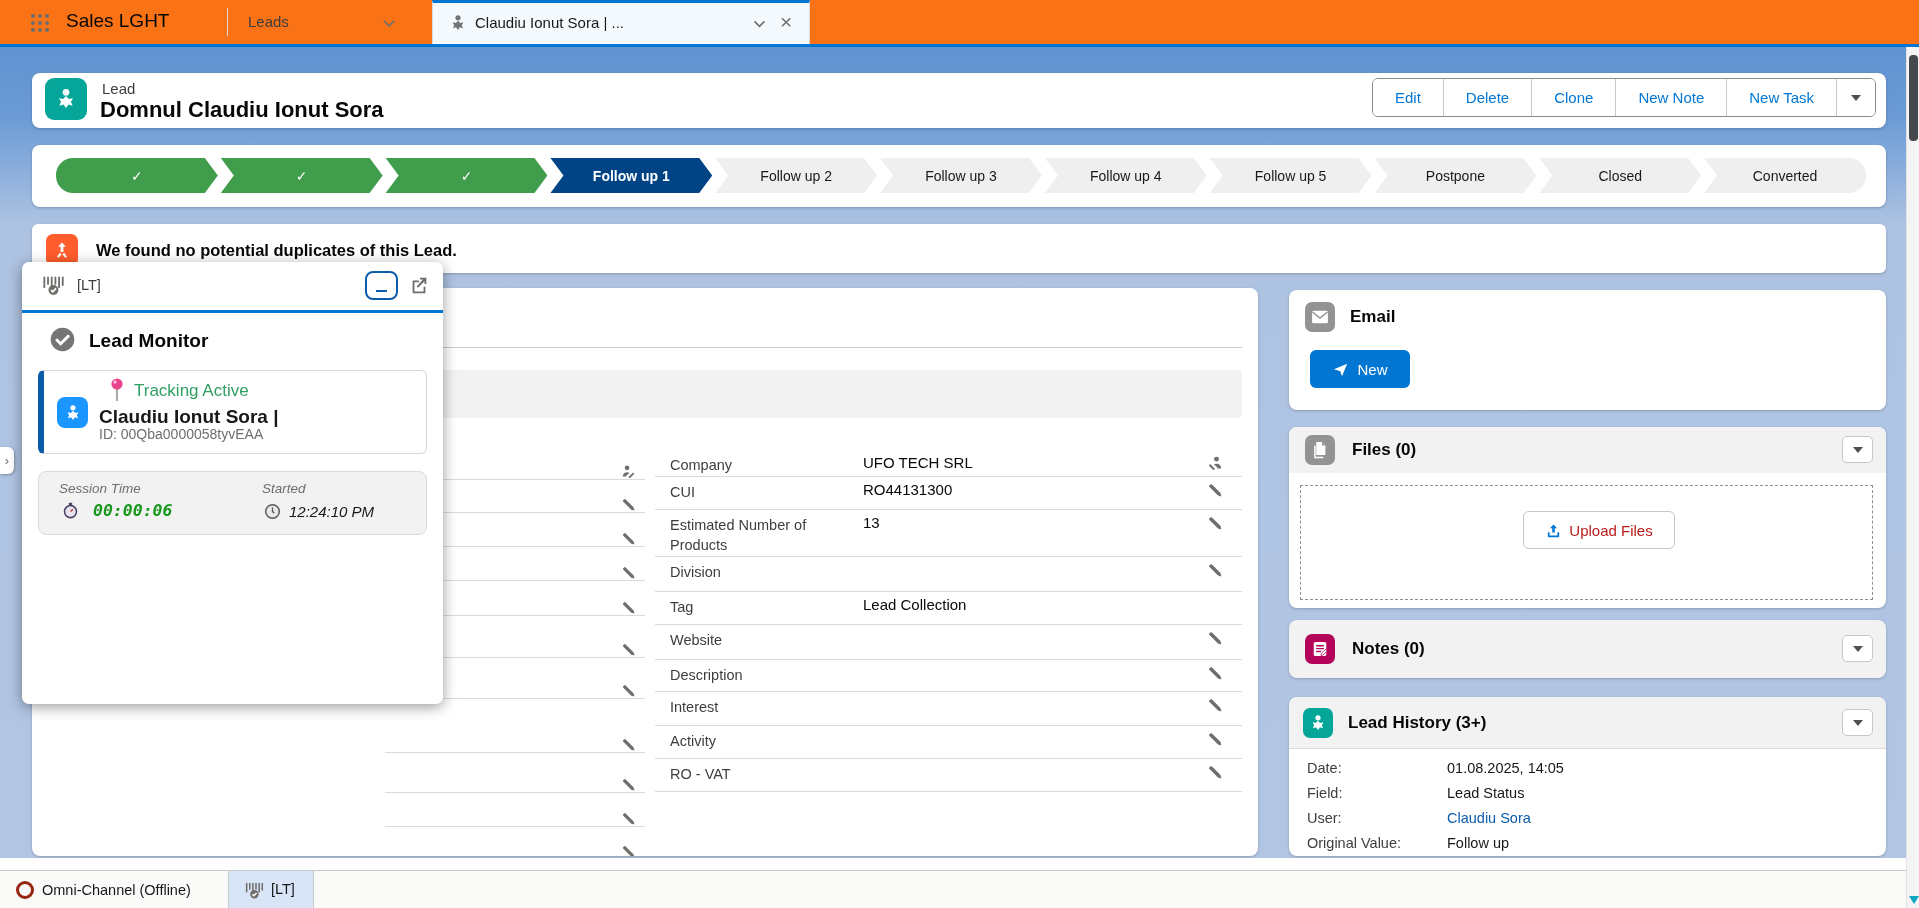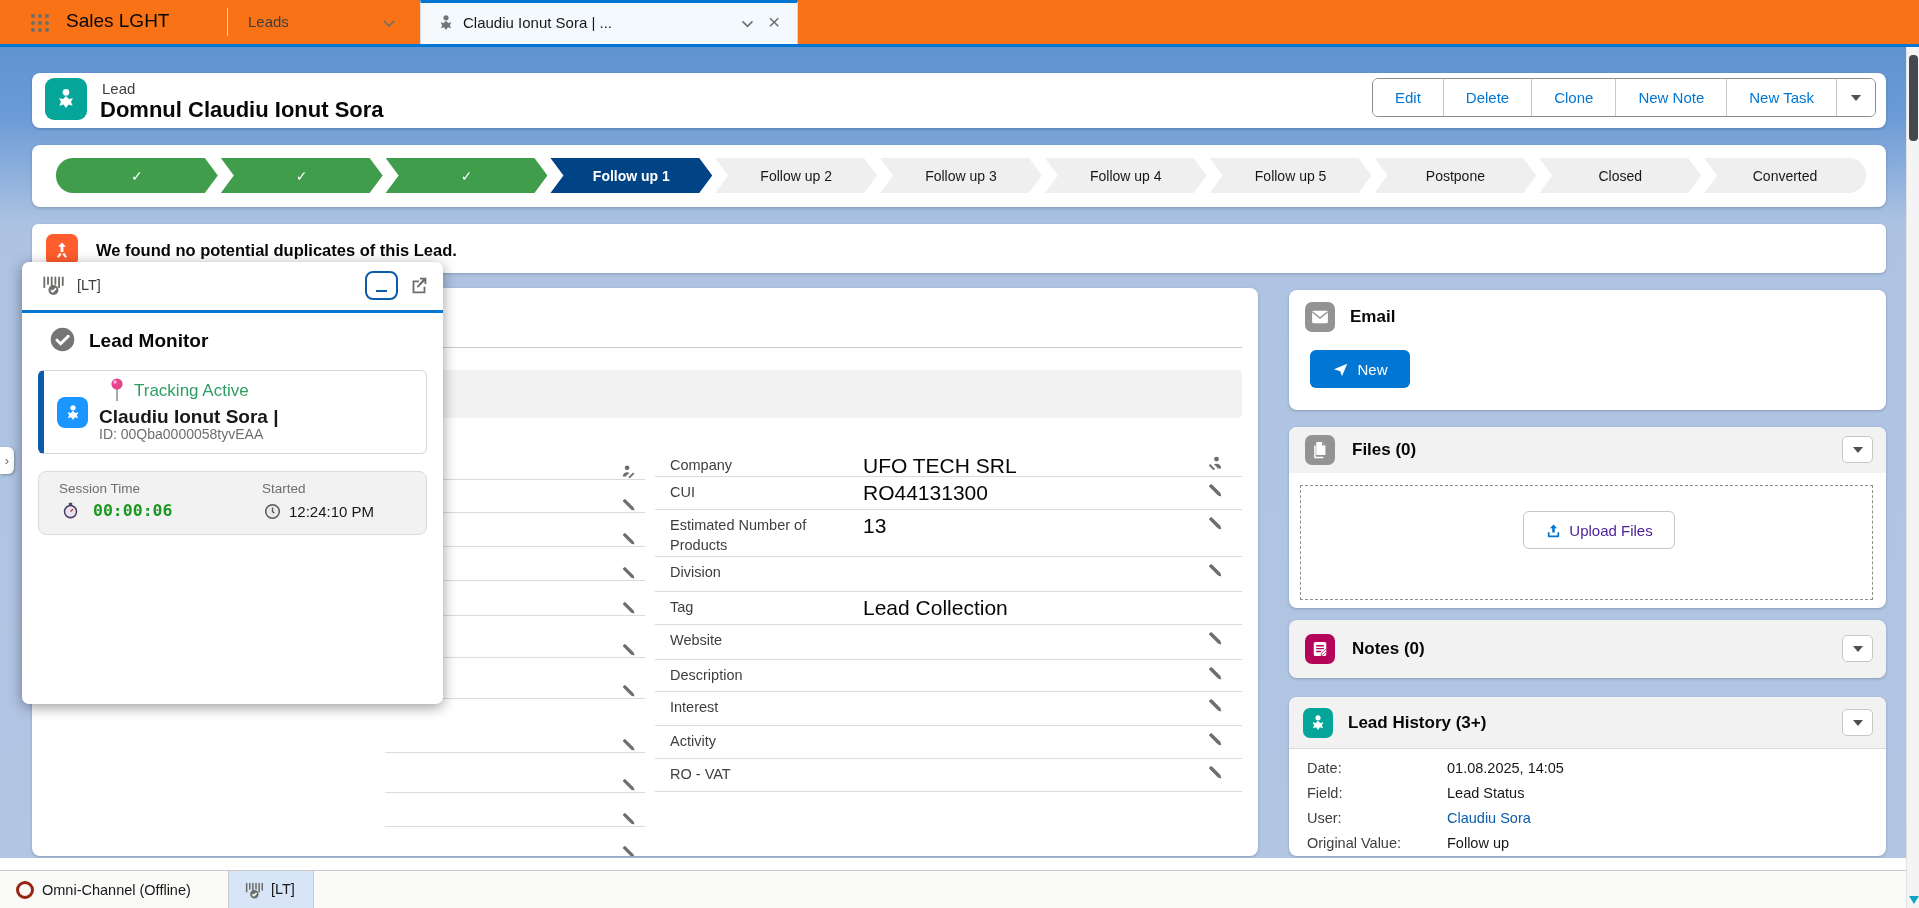--- a/index.html
+++ b/index.html
@@ -5,21 +5,21 @@
   html,body{margin:0;padding:0;background:#fff;}
   #stage{position:relative;width:1919px;height:908px;overflow:hidden;
          font-family:"Liberation Sans",sans-serif;color:#181818;background:#fff;}
   
   .topbar{position:absolute;left:0;top:0;width:1919px;height:44px;background:#f97316;border-bottom:3px solid #0176d3;z-index:40;}
   .waffle{position:absolute;left:28px;top:11px;width:24px;height:24px;cursor:pointer;}
   .appname{position:absolute;left:66px;top:10px;font-size:19px;color:#080707;}
   .navdivider{position:absolute;left:227px;top:8px;width:1px;height:28px;background:#d9d9d9;}
   .navtab-label{position:absolute;left:248px;top:13px;font-size:15px;color:#3e3e3c;}
   .navtab-chev{position:absolute;left:380px;top:14px;width:18px;height:18px;}
-  .rectab{position:absolute;left:420px;top:0;width:378px;height:44px;background:#f4f9fe;border-left:1px solid #d9d9d9;border-right:1px solid #d9d9d9;box-sizing:border-box;border-top:3px solid #0176d3;}
+  .rectab{position:absolute;left:432px;top:0;width:378px;height:44px;background:#f4f9fe;border-left:1px solid #d9d9d9;border-right:1px solid #d9d9d9;box-sizing:border-box;border-top:3px solid #0176d3;}
   .rectab .ticon{position:absolute;left:15px;top:10px;width:20px;height:20px;color:#747474;}
   .rectab .tlabel{position:absolute;left:42px;top:11px;font-size:15px;color:#181818;width:250px;white-space:nowrap;overflow:hidden;}
   .rectab .tchev{position:absolute;left:318px;top:12px;width:17px;height:17px;}
   .rectab .tclose{position:absolute;left:347px;top:7px;font-size:21px;color:#706e6b;cursor:pointer;}
   
   .contentbg{position:absolute;left:0;top:47px;width:1919px;height:811px;
     background:linear-gradient(180deg,#5f93d0 0px,#6b9bd6 70px,#aec3e2 180px,#b2c6e4 100%);}
   
   .card{position:absolute;background:#fff;border-radius:8px;box-shadow:0 1px 3px rgba(0,0,0,.22);}
   
@@ -45,29 +45,29 @@
   
   #main-card{left:32px;top:288px;width:1226px;height:568px;overflow:hidden;}
   .tabline{position:absolute;left:16px;top:59px;width:1194px;border-bottom:1px solid #c9c9c9;}
   .sectionband{position:absolute;left:16px;top:82px;width:1194px;height:48px;background:#f3f2f2;border-radius:4px;}
   #left-rows{position:absolute;left:353px;top:162px;width:260px;height:420px;}
   .lrow-icon{position:absolute;right:8px;width:17px;height:17px;color:#706e6b;cursor:pointer;}
   .lrow-div{position:absolute;left:0;width:100%;border-bottom:1px solid #dddbda;}
   #field-rows{position:absolute;left:623px;top:162px;width:587px;height:345px;}
   .frow{position:absolute;left:0;width:100%;border-bottom:1px solid #dddbda;box-sizing:border-box;}
   .flabel{position:absolute;left:15px;top:5px;width:155px;font-size:14.5px;color:#3e3e3c;line-height:20px;}
-  .fvalue{position:absolute;left:208px;top:4px;font-size:21px;color:#080707;}
+  .fvalue{position:absolute;left:208px;top:4px;font-size:15px;color:#080707;}
   .fedit{position:absolute;right:18px;top:4px;width:18px;height:18px;color:#706e6b;cursor:pointer;transform:scaleX(-1);}
   
   .side-title{font-size:17px;font-weight:bold;color:#080707;position:absolute;}
   .tile{position:absolute;width:30px;height:30px;border-radius:7px;display:grid;place-items:center;color:#fff;}
   .ddbtn{position:absolute;width:31px;height:27px;border:1px solid #c9c7c5;border-radius:5px;background:#fff;display:grid;place-items:center;cursor:pointer;}
   .btn-brand{position:absolute;background:#0176d3;color:#fff;border:none;border-radius:6px;font-family:inherit;font-size:15px;cursor:pointer;display:flex;align-items:center;gap:8px;justify-content:center;}
   .dashed{position:absolute;left:11px;top:58px;width:573px;height:115px;border:1px dashed #8f8f8f;background:#fff;box-sizing:border-box;}
-  .btn-upload{position:absolute;left:222px;top:25px;width:152px;height:38px;background:#fff;border:1px solid #c9c7c5;border-radius:6px;color:#4c1d95;font-size:15px;font-family:inherit;display:flex;align-items:center;justify-content:center;gap:7px;cursor:pointer;}
+  .btn-upload{position:absolute;left:222px;top:25px;width:152px;height:38px;background:#fff;border:1px solid #c9c7c5;border-radius:6px;color:#b91c1c;font-size:15px;font-family:inherit;display:flex;align-items:center;justify-content:center;gap:7px;cursor:pointer;}
   .drophint{position:absolute;left:0;top:76px;width:100%;text-align:center;font-size:14.5px;color:#181818;}
   .grayhead{position:absolute;left:0;top:0;width:100%;background:#f3f2f2;border-radius:8px 8px 0 0;box-sizing:border-box;}
   .hrow{position:absolute;left:0;width:100%;font-size:14.5px;}
   .hrow .hl{position:absolute;left:18px;color:#3e3e3c;}
   .hrow .hv{position:absolute;left:158px;color:#181818;}
   .hrow .hv.link{color:#0b5cab;cursor:pointer;}
   
   #monitor{position:absolute;left:22px;top:262px;width:421px;height:442px;background:#fff;border-radius:7px;
      box-shadow:0 3px 14px rgba(0,0,0,.4);z-index:50;}
   .mon-head{position:absolute;left:0;top:0;width:100%;height:48px;border-bottom:3px solid #0176d3;}
@@ -77,21 +77,21 @@
   .mon-min span{position:absolute;left:9px;bottom:6px;width:11px;border-bottom:2.5px solid #0b5cab;}
   .mon-pop{position:absolute;left:386px;top:12px;width:22px;height:22px;color:#706e6b;cursor:pointer;}
   .mon-check{position:absolute;left:27px;top:64px;width:27px;height:27px;}
   .mon-heading{position:absolute;left:67px;top:68px;font-size:19px;font-weight:bold;color:#080707;}
   .track-card{position:absolute;left:16px;top:108px;width:389px;height:84px;border:1px solid #d8d8d8;border-left:6px solid #0b5cab;border-radius:6px;box-sizing:border-box;}
   .track-avatar{position:absolute;left:13px;top:26px;width:31px;height:31px;border-radius:8px;background:#1b96ff;display:grid;place-items:center;color:#fff;}
   .pin{position:absolute;left:63px;top:6px;width:20px;height:26px;}
   .track-status{position:absolute;left:90px;top:10px;font-size:17px;color:#2f9e62;}
   .track-name{position:absolute;left:55px;top:35px;font-size:19px;font-weight:bold;color:#181818;}
   .track-id{position:absolute;left:55px;top:55px;font-size:14px;color:#706e6b;}
-  .sess-card{position:absolute;left:16px;top:209px;width:389px;height:64px;background:#f3f2f2;border:1px solid #dddbda;border-radius:8px;box-sizing:border-box;}
+  .sess-card{position:absolute;left:16px;top:209px;width:389px;height:64px;background:#f3f2f2;border:1px solid #dddbda;border-radius:8px;box-sizing:border-box;font-style:italic;}
   .sess-label{position:absolute;top:9px;font-size:13.5px;color:#706e6b;}
   .sess-time{position:absolute;left:54px;top:29px;font-family:"DejaVu Sans Mono",monospace;font-weight:bold;font-size:16.5px;color:#18981d;}
   .sess-start{position:absolute;left:250px;top:31px;font-size:15px;color:#181818;}
   .sess-icon{position:absolute;width:19px;height:19px;}
   
   .flap{position:absolute;left:0;top:447px;width:14px;height:27px;background:#fff;border-radius:0 6px 6px 0;box-shadow:1px 1px 3px rgba(0,0,0,.3);z-index:45;color:#706e6b;font-size:13px;line-height:27px;text-align:center;cursor:pointer;}
   
   .whitestrip{position:absolute;left:0;top:858px;width:1919px;height:12px;background:#fff;}
   .dock{position:absolute;left:0;top:870px;width:1919px;height:38px;background:#fafaf9;border-top:1px solid #c9c9c9;z-index:60;box-sizing:border-box;}
   .omni-ring{position:absolute;left:16px;top:10px;width:12px;height:12px;border:3.5px solid #962612;border-radius:50%;}

